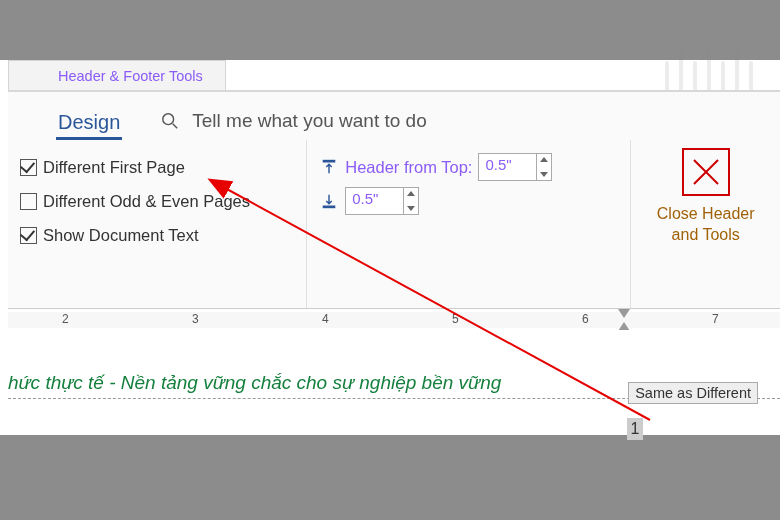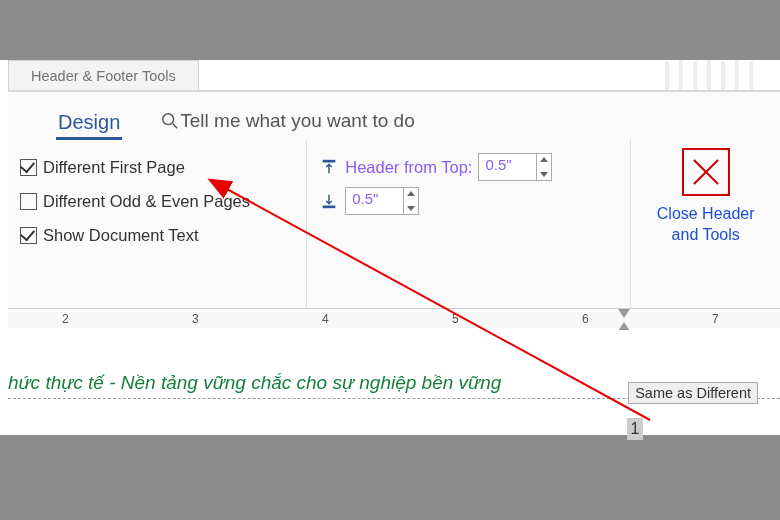--- a/index.html
+++ b/index.html
@@ -26,21 +26,21 @@
     height: 30px;
     padding: 0 22px;
     line-height: 30px;
     background: #f3f3f3;
     border: 1px solid #d4d4d4;
     border-bottom: none;
     color: #217346;
     font-size: 14.5px;
     color: #0a6332;
   }
-  .title-tab span { color: #737373; }
+  .title-tab span { color: #8b5cf6; margin-left: 27px; }
   .ribbon-top-border {
     position: absolute;
     left: 8px; right: 0;
     top: 30px;
     height: 2px;
     background: #d8d8d8;
   }
   .ribbon {
     position: absolute;
     left: 8px;
@@ -70,20 +70,21 @@
     content: '';
     position: absolute;
     left: -2px; right: -2px;
     bottom: 0;
     height: 3px;
     background: #2b579a;
   }
   .tellme {
     display: flex;
     align-items: center;
+    gap: 12px;
     font-size: 19px;
     color: #555;
     padding-bottom: 8px;
   }
   .groups {
     display: flex;
     height: 192px;
     border-bottom: 2px solid #15803d;
     align-items: stretch;
   }
@@ -175,21 +176,21 @@
     position:relative;
     margin-bottom:8px;
   }
   .closeicon::before,.closeicon::after{
     content:'';position:absolute;left:50%;top:50%;
     width:34px;height:2px;background:#c00;
     transform-origin:center;
   }
   .closeicon::before{transform:translate(-50%,-50%) rotate(45deg);}
   .closeicon::after{transform:translate(-50%,-50%) rotate(-45deg);}
-  .closetxt{font-size:16px;color:#1d4ed8;text-align:center;line-height:1.3;}
+  .closetxt{font-size:16px;color:#a16207;text-align:center;line-height:1.3;}
   
   .ruler {
     position:absolute;
     left:8px;right:0;
     top:248px;
     height:22px;
     background:#fff;
     border-top:1px solid #ccc;
     border-bottom:1px solid #ccc;
     font-size:11px;

